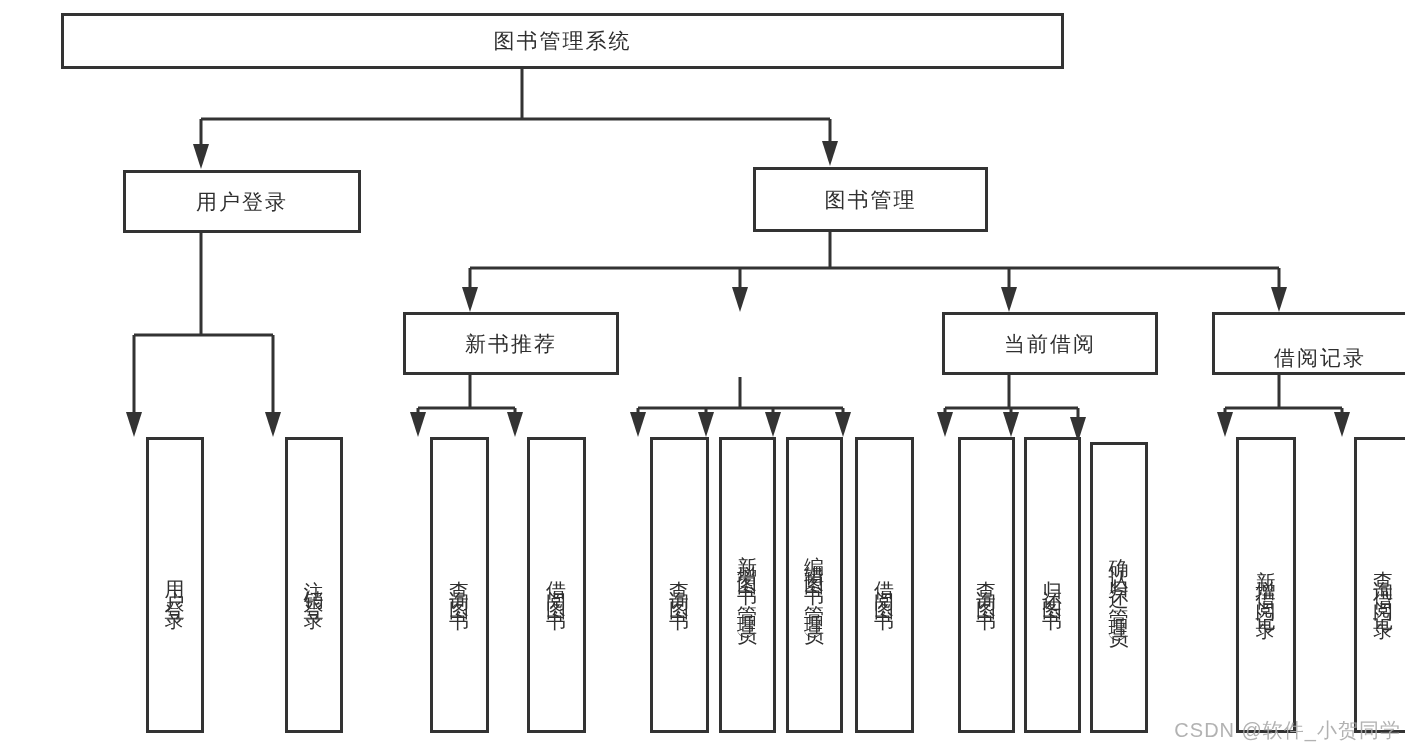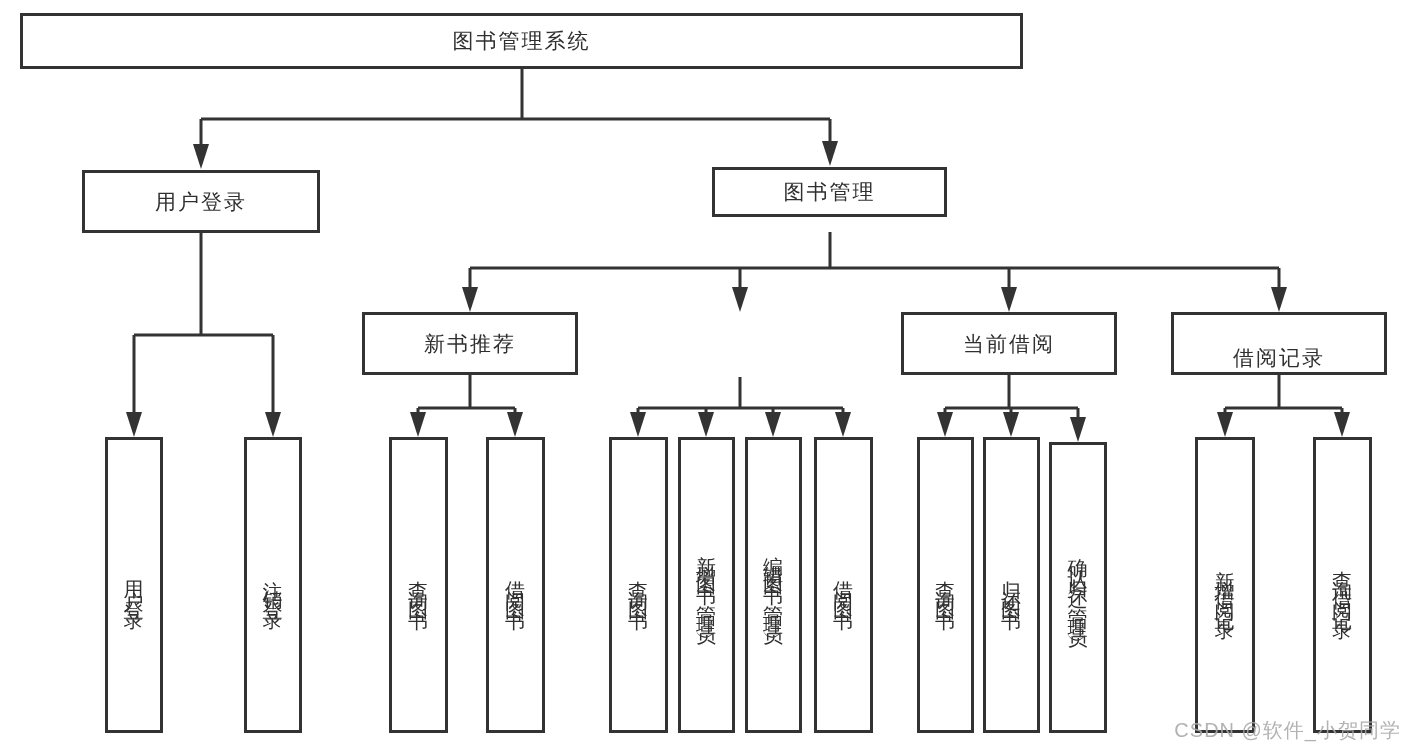--- a/index.html
+++ b/index.html
@@ -4,31 +4,31 @@
 <style>
   html,body{margin:0;padding:0;background:#ffffff;}
   #canvas{
     position:relative;width:1405px;height:747px;background:#ffffff;
     font-family:"Liberation Sans","DejaVu Sans",sans-serif;
     color:#2f2f2f;overflow:hidden;
   }
   #connector-layer{position:absolute;left:0;top:0;width:1405px;height:747px;}
   .node{
     position:absolute;box-sizing:border-box;background:#ffffff;
-    border:3px solid #333333;display:flex;align-items:center;justify-content:center;
+    border:3px solid #333333;display:flex;align-items:center;justify-content:center;margin-left:41px;
   }
   .h-label{font-size:21px;letter-spacing:2px;white-space:nowrap;}
   .v-node .v-label{
     writing-mode:vertical-rl;text-orientation:mixed;
     font-size:20px;letter-spacing:10px;line-height:1;white-space:nowrap;
   }
   
   #n-root        {left:20px;  top:13px;  width:1003px;height:56px;}
   #n-user-login  {left:82px;  top:170px; width:238px; height:63px;}
-  #n-book-mgmt   {left:712px; top:167px; width:235px; height:50px;}
+  #n-book-mgmt   {left:712px; top:167px; width:235px; height:65px;}
   #n-new-book    {left:362px; top:312px; width:216px; height:63px;}
   #n-book-borrow {left:633px; top:313px; width:215px; height:64px;}
   #n-current     {left:901px; top:312px; width:216px; height:63px;}
   #n-record      {left:1171px;top:312px; width:216px; height:63px;align-items:flex-end;}
   
   #l-user-login  {left:105px; top:437px; width:58px; height:296px;}
   #l-logout      {left:244px; top:437px; width:58px; height:296px;}
   #l-nb-query    {left:389px; top:437px; width:59px; height:296px;}
   #l-nb-borrow   {left:486px; top:437px; width:59px; height:296px;}
   #l-bb-query    {left:609px; top:437px; width:59px; height:296px;}

